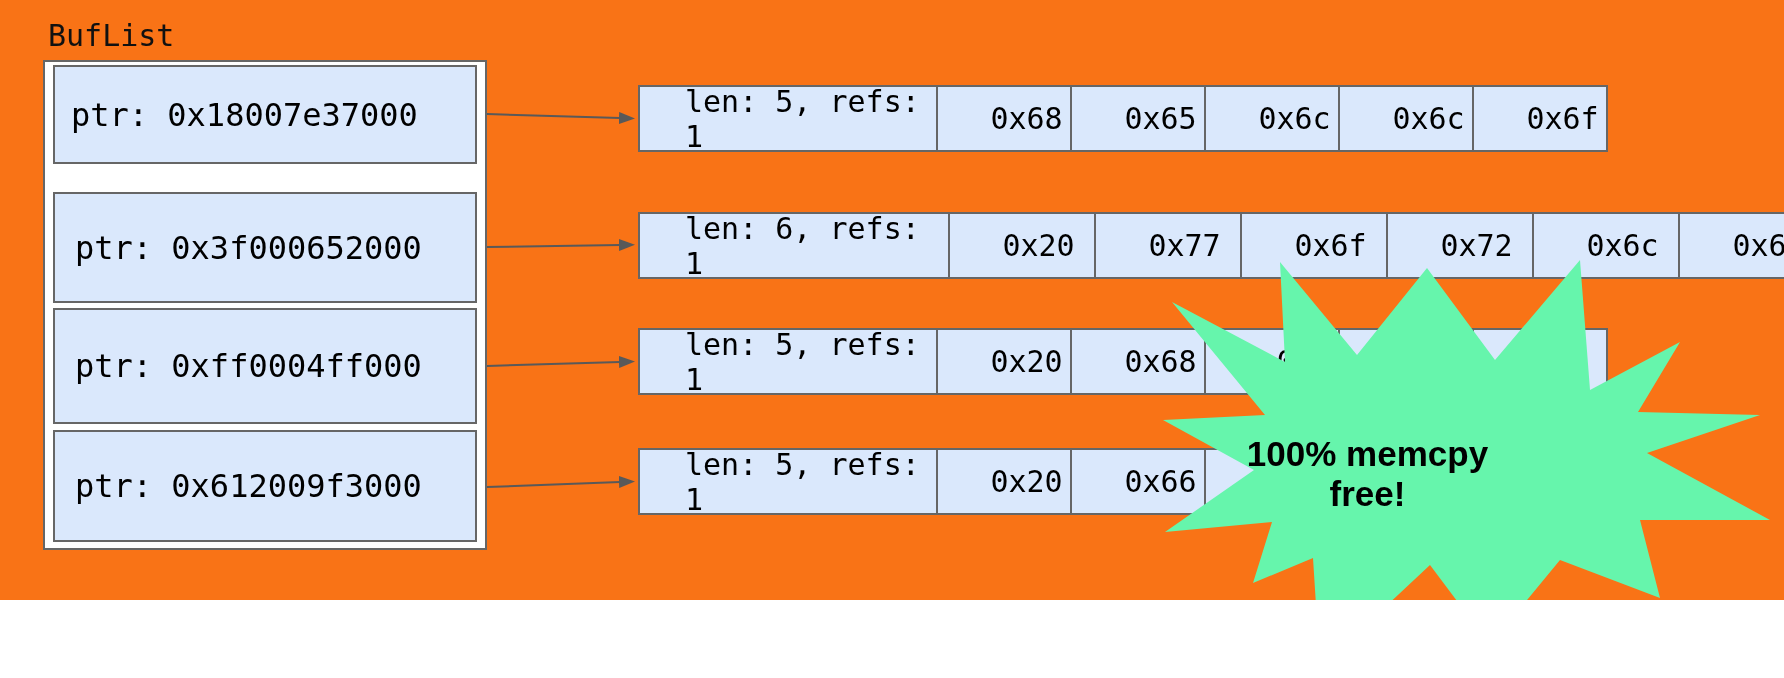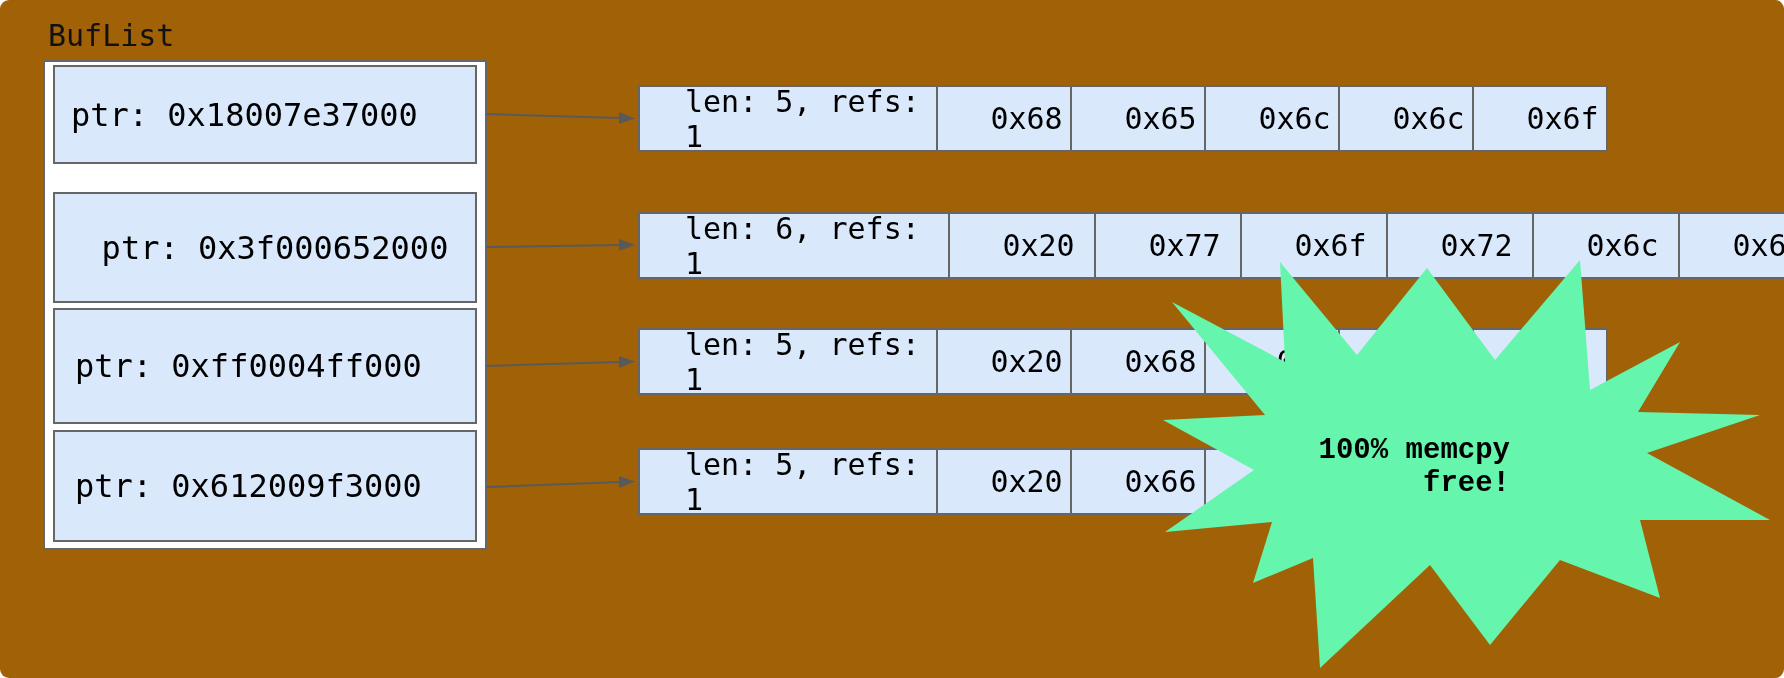--- a/index.html
+++ b/index.html
@@ -1,18 +1,18 @@
 <!DOCTYPE html>
 <html style="--box_fill: #dae8fc; --box_border: #666666; --arrow: #595959; --star_fill: #66f5ac;"><head>
 <meta charset="utf-8">
 <style>
   html,body{margin:0;padding:0;background:#ffffff;}
   .canvas{
-    position:relative;width:1784px;height:678px;background:#a16207;
-    font-family:"DejaVu Sans Mono",monospace;color:#000;overflow:hidden;border-radius:9px;
+    position:relative;width:1784px;height:600px;background:#f97316;
+    font-family:"DejaVu Sans Mono",monospace;color:#000;overflow:hidden;
   }
   .title{
     position:absolute;left:48px;top:20px;font-size:30px;line-height:32px;color:#111;
   }
   .outer{
     position:absolute;left:43px;top:60px;width:444px;height:490px;
     border:2px solid var(--box_border);background:#fff;box-sizing:border-box;
   }
   .ptr-box{
     position:absolute;left:53px;width:424px;box-sizing:border-box;
@@ -26,37 +26,37 @@
   }
   .buf-cell{
     box-sizing:border-box;height:100%;display:flex;align-items:center;
     background:var(--box_fill);border-left:2px solid var(--box_border);padding-left:45px;
   }
   .buf-cell.hdr{width:296px;border-left:none;}
   .buf-cell.byte{width:134px;justify-content:center;}
   .overlay{position:absolute;left:0;top:0;z-index:5;pointer-events:none;}
   .badge-text{
     position:absolute;left:1225px;top:434px;width:285px;z-index:6;
-    font-family:Liberation Mono, monospace;font-weight:700;font-size:29px;
-    text-align:right;color:#000;pointer-events:none;
+    font-family:Liberation Sans, sans-serif;font-weight:700;font-size:35px;
+    text-align:center;color:#000;pointer-events:none;
   }
 </style>
 </head>
 <body>
 
 <div class="canvas">
 
   <div class="title">BufList</div>
 
   <div class="outer"></div>
 
   <div class="ptr-box" style="top:65px;height:99px;padding-left:16px;">
     <span>ptr: 0x18007e37000</span>
   </div>
-  <div class="ptr-box" style="top:192px;height:111px;justify-content:center;">
+  <div class="ptr-box" style="top:192px;height:111px;">
     <span>ptr: 0x3f000652000</span>
   </div>
   <div class="ptr-box" style="top:308px;height:116px;">
     <span>ptr: 0xff0004ff000</span>
   </div>
   <div class="ptr-box" style="top:430px;height:112px;padding-left:20px;">
     <span>ptr: 0x612009f3000</span>
   </div>
 
   <div class="buf-row" style="left:638px;top:85px;">

